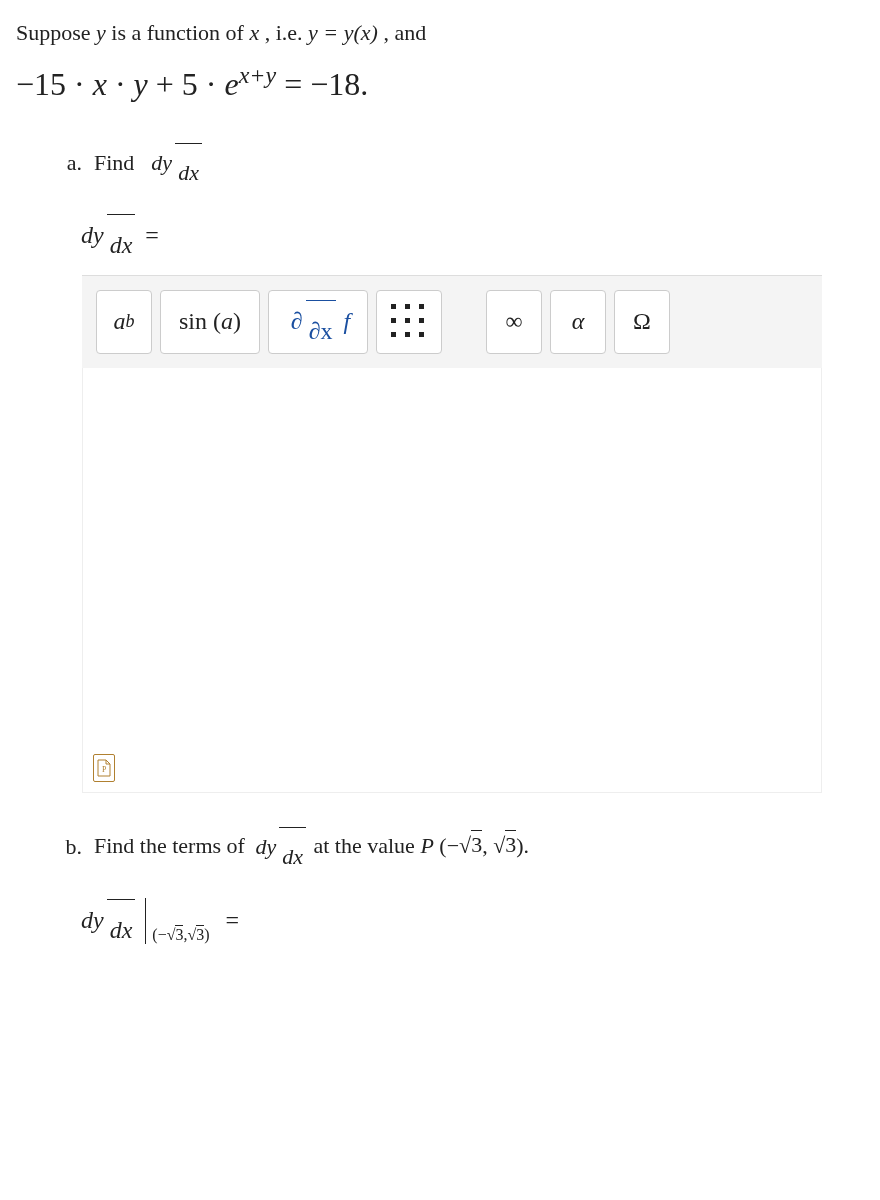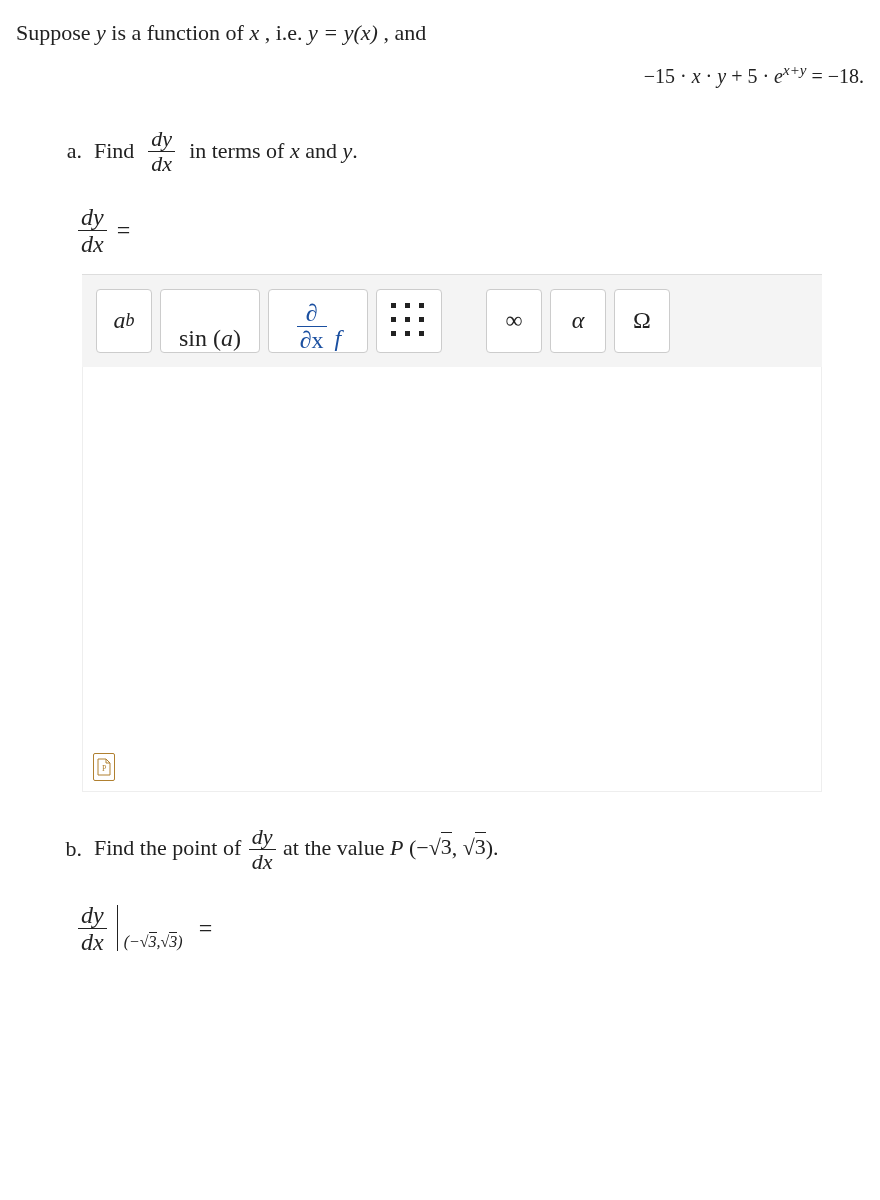--- a/index.html
+++ b/index.html
@@ -8,37 +8,37 @@
     padding: 16px 16px 16px 16px;
     font-family: "Times New Roman", Georgia, serif;
     font-size: 22px;
     color: #222;
     background: #fff;
     width: 880px;
   }
   .prompt-line { margin-bottom: 13px; line-height: 1.5; }
   .math-i { font-style: italic; font-family: "Times New Roman", serif; }
   .equation-line {
-    text-align: right;
+    text-align: left;
     margin-bottom: 40px;
-    font-size: 20px;
+    font-size: 32px;
   }
   .indent-block { margin-left: 36px; }
   .part-row { display: flex; align-items: center; margin-bottom: 30px; gap: 12px; }
   .part-label { width: 30px; text-align: right; }
   .frac {
     display: inline-flex;
-    flex-direction: column;
+    flex-direction: row;
     align-items: center;
     vertical-align: middle;
     line-height: 1;
     margin: 0 2px;
   }
   .frac .num { padding: 0 3px 1px; }
-  .frac .den { border-top: 1.3px solid #222; padding: 1px 3px 0; }
+  .frac .den { border-top: 1.3px solid #222; padding: 18px 3px 0; }
   .answer-row {
     display: flex;
     align-items: center;
     gap: 8px;
     margin-left: 60px;
     margin-bottom: 18px;
     font-size: 24px;
   }
   .toolbar-panel {
     margin-left: 66px;
@@ -56,21 +56,21 @@
     border-radius: 4px;
     height: 64px;
     min-width: 56px;
     display: flex;
     align-items: center;
     justify-content: center;
     font-size: 24px;
     padding: 0 14px;
     cursor: pointer;
   }
-  .tb-btn.big { min-width: 100px; align-items: flex-end; }
+  .tb-btn.big { min-width: 100px; }
   .tb-gap { width: 28px; }
   .entry-panel {
     margin-left: 66px;
     width: 740px;
     height: 425px;
     border-left: 1px solid #eee;
     border-right: 1px solid #eee;
     border-bottom: 1px solid #eee;
     position: relative;
   }
@@ -88,21 +88,21 @@
   }
   .partial-frac .num, .partial-frac .den { color: #1a4fa0; }
   .fstyle { color: #1a4fa0; font-style: italic; }
   .grid-dots {
     display: grid;
     grid-template-columns: repeat(3, 8px);
     grid-template-rows: repeat(3, 8px);
     gap: 6px;
   }
   .grid-dots span { width: 5px; height: 5px; background: #222; }
-  .sub-eval { font-size: 16px; position: relative; top: 14px; font-style: italic; }
+  .sub-eval { font-size: 16px; position: relative; top: 14px; }
   .big-bar { display:inline-block; border-left: 1.3px solid #222; height: 46px; vertical-align: middle; margin-left: 2px; }
   sup { font-size: 0.75em; }
 </style>
 </head>
 <body>
 
 <div class="prompt-line">
   <span>Suppose </span>
   <span class="math-i">y</span>
   <span> is a function of </span>
@@ -123,23 +123,20 @@
 </div>
 
 <div class="indent-block">
   <div class="part-row">
     <span class="part-label">a.</span>
     <span>Find</span>
     <span class="frac">
       <span class="num math-i">dy</span>
       <span class="den math-i">dx</span>
     </span>
-    <span>
-      <span> in terms of </span><span class="math-i">x</span><span> and </span><span class="math-i">y</span><span>.</span>
-    </span>
   </div>
 </div>
 
 <div class="answer-row">
   <span class="frac">
     <span class="num math-i">dy</span>
     <span class="den math-i">dx</span>
   </span>
   <span>=</span>
 </div>
@@ -194,21 +191,21 @@
     </svg>
   </div>
 </div>
 
 <div style="height:34px"></div>
 
 <div class="indent-block">
   <div class="part-row">
     <span class="part-label">b.</span>
     <span>
-      <span>Find the point of </span>
+      <span>Find the terms of </span>
       <span class="frac" style="vertical-align:middle;">
         <span class="num math-i">dy</span>
         <span class="den math-i">dx</span>
       </span>
       <span> at the value </span>
       <span class="math-i">P</span>
       <span>(−</span><span>√</span><span style="border-top:1.2px solid #222; padding-top:1px;">3</span><span>, </span><span>√</span><span style="border-top:1.2px solid #222; padding-top:1px;">3</span><span>).</span>
     </span>
   </div>
 </div>

